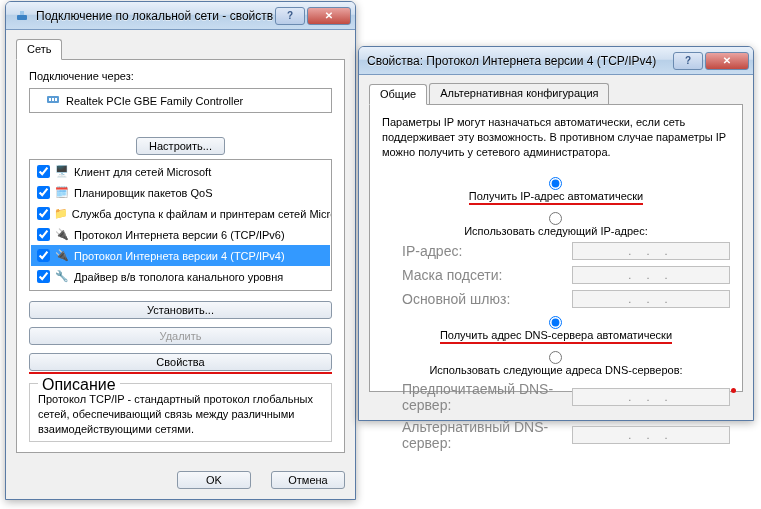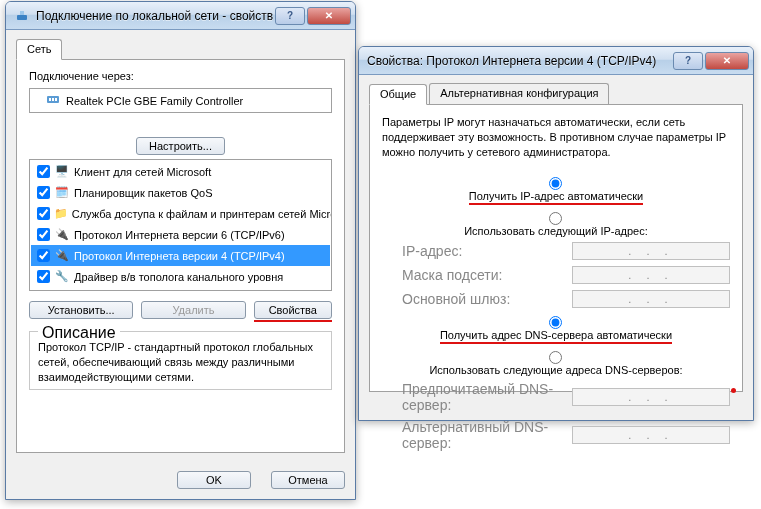--- a/index.html
+++ b/index.html
@@ -242,21 +242,21 @@
             <span class="rowicon">🔌</span>
             <span>Протокол Интернета версии 4 (TCP/IPv4)</span>
           </div>
         <div class="listrow">
             <input type="checkbox" class="cb" checked="" style="">
             <span class="rowicon">🔧</span>
             <span>Драйвер в/в тополога канального уровня</span>
           </div>
         <div class="listrow"></div>
       </div>
-      <div style="display:flex; gap:8px; margin-top:10px;">
+      <div style="display:flex; gap:8px; margin-top:10px;flex-direction:column;">
         <div class="btn" style="flex:1;">Установить...</div>
         <div class="btn disabled" style="flex:1;">Удалить</div>
         <div style="flex:1; position:relative;">
           <div class="btn" style="width:100%;">Свойства</div>
           <div class="underline-red" style="position:absolute; left:0; right:0;"></div>
         </div>
       </div>
       <div class="groupbox" style="margin-top:12px;">
         <span class="grouplabel">Описание</span>
         <div class="desc-text">Протокол TCP/IP - стандартный протокол глобальных сетей, обеспечивающий связь между различными взаимодействующими сетями.</div>

